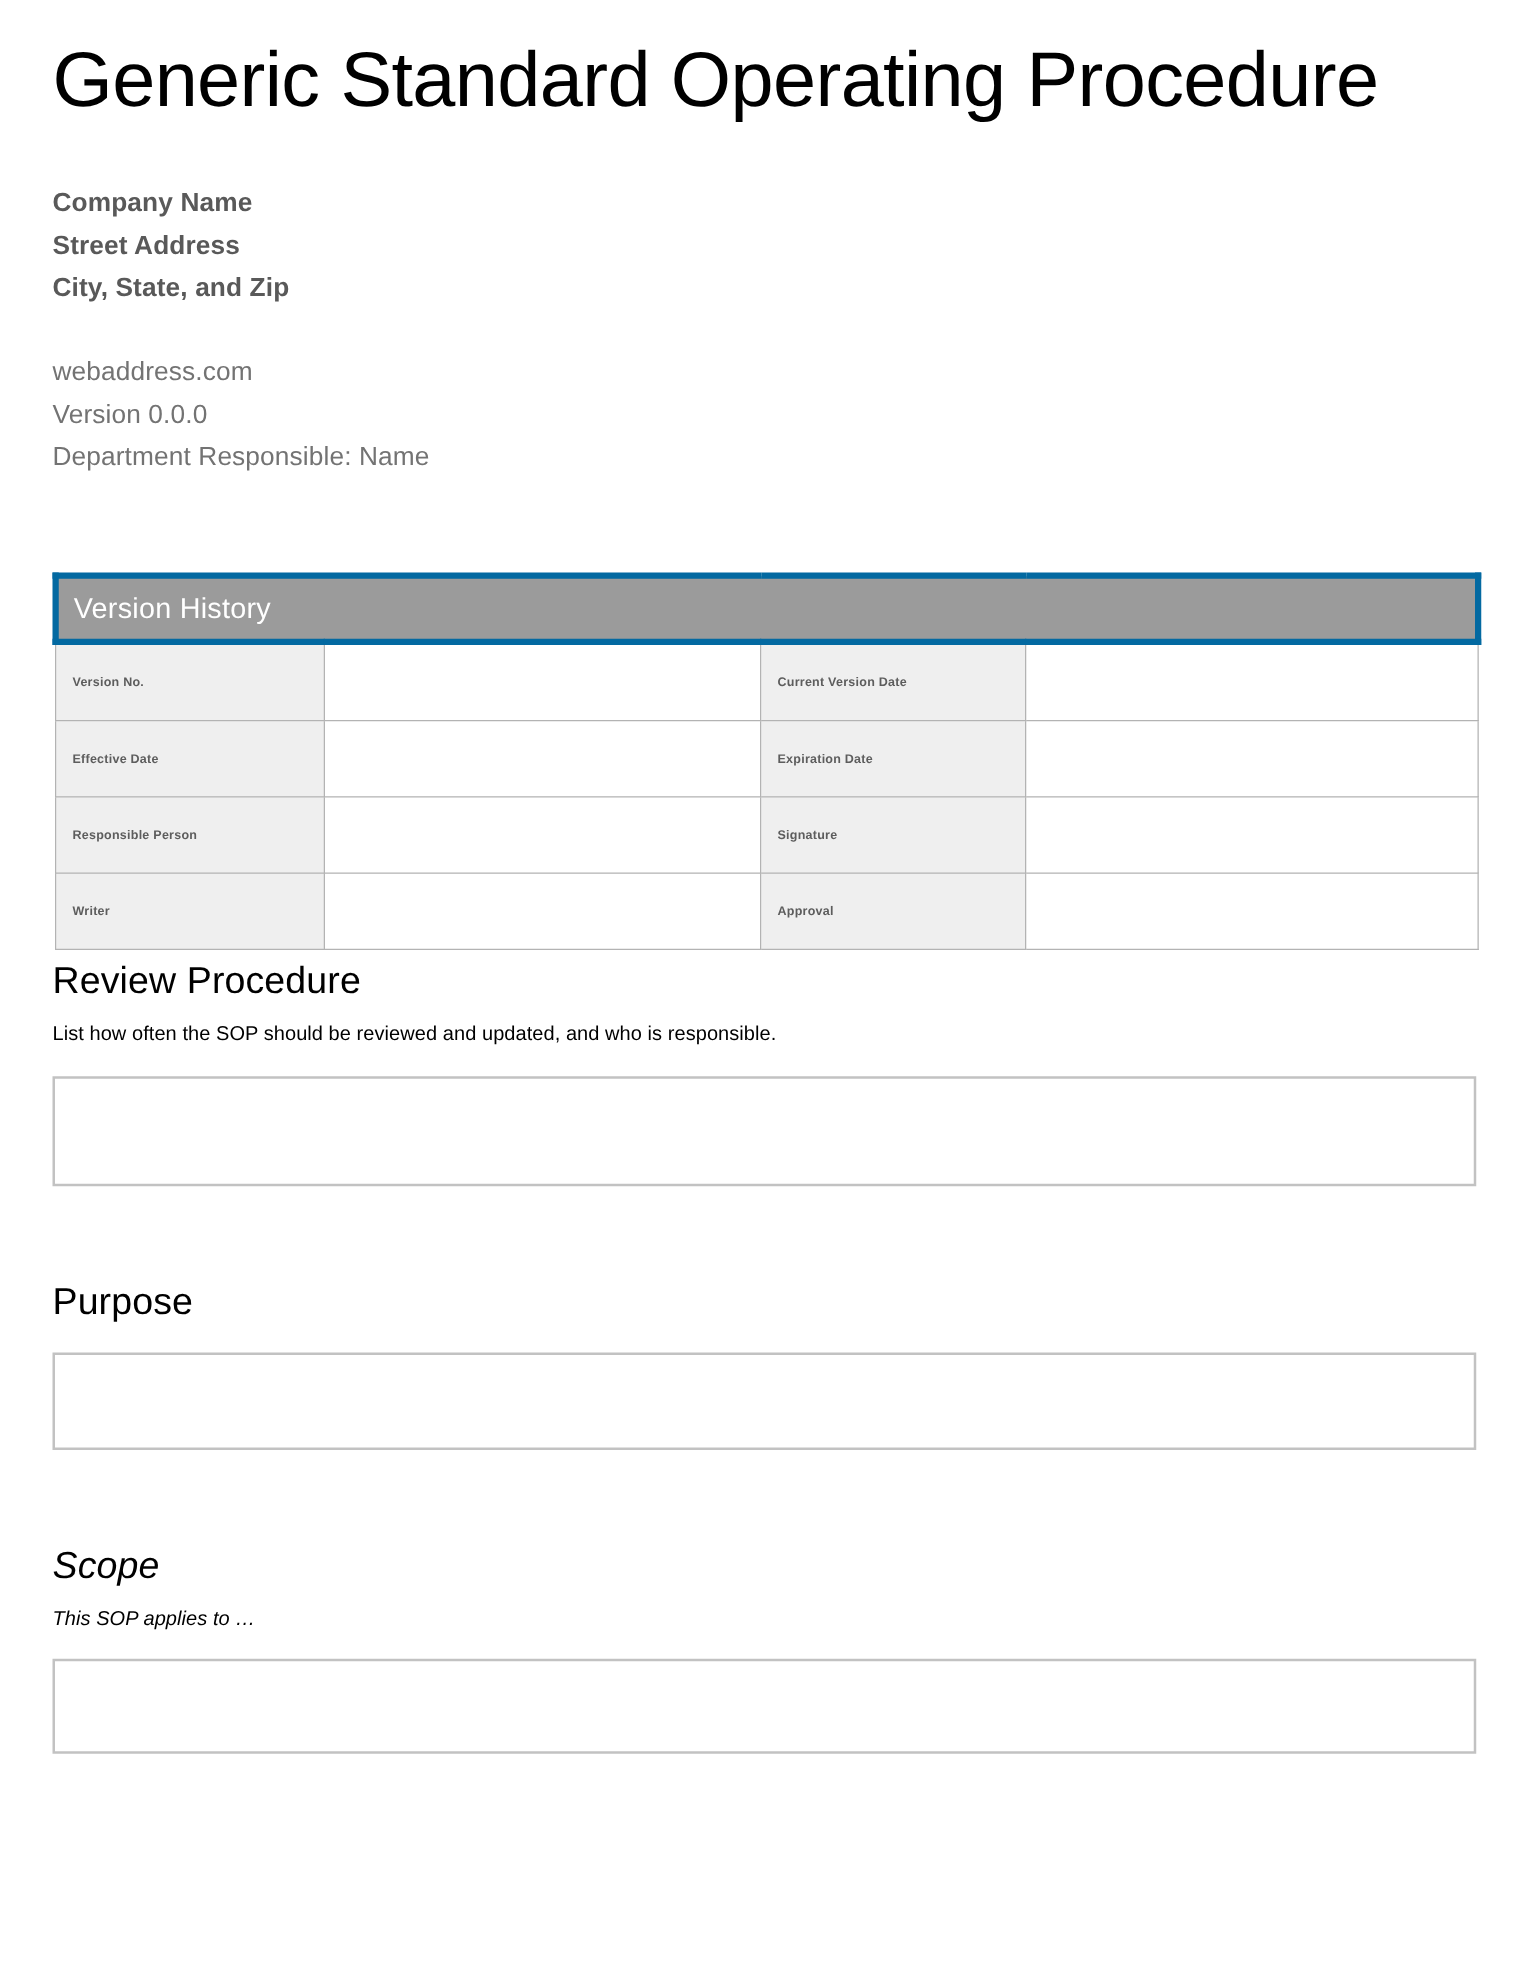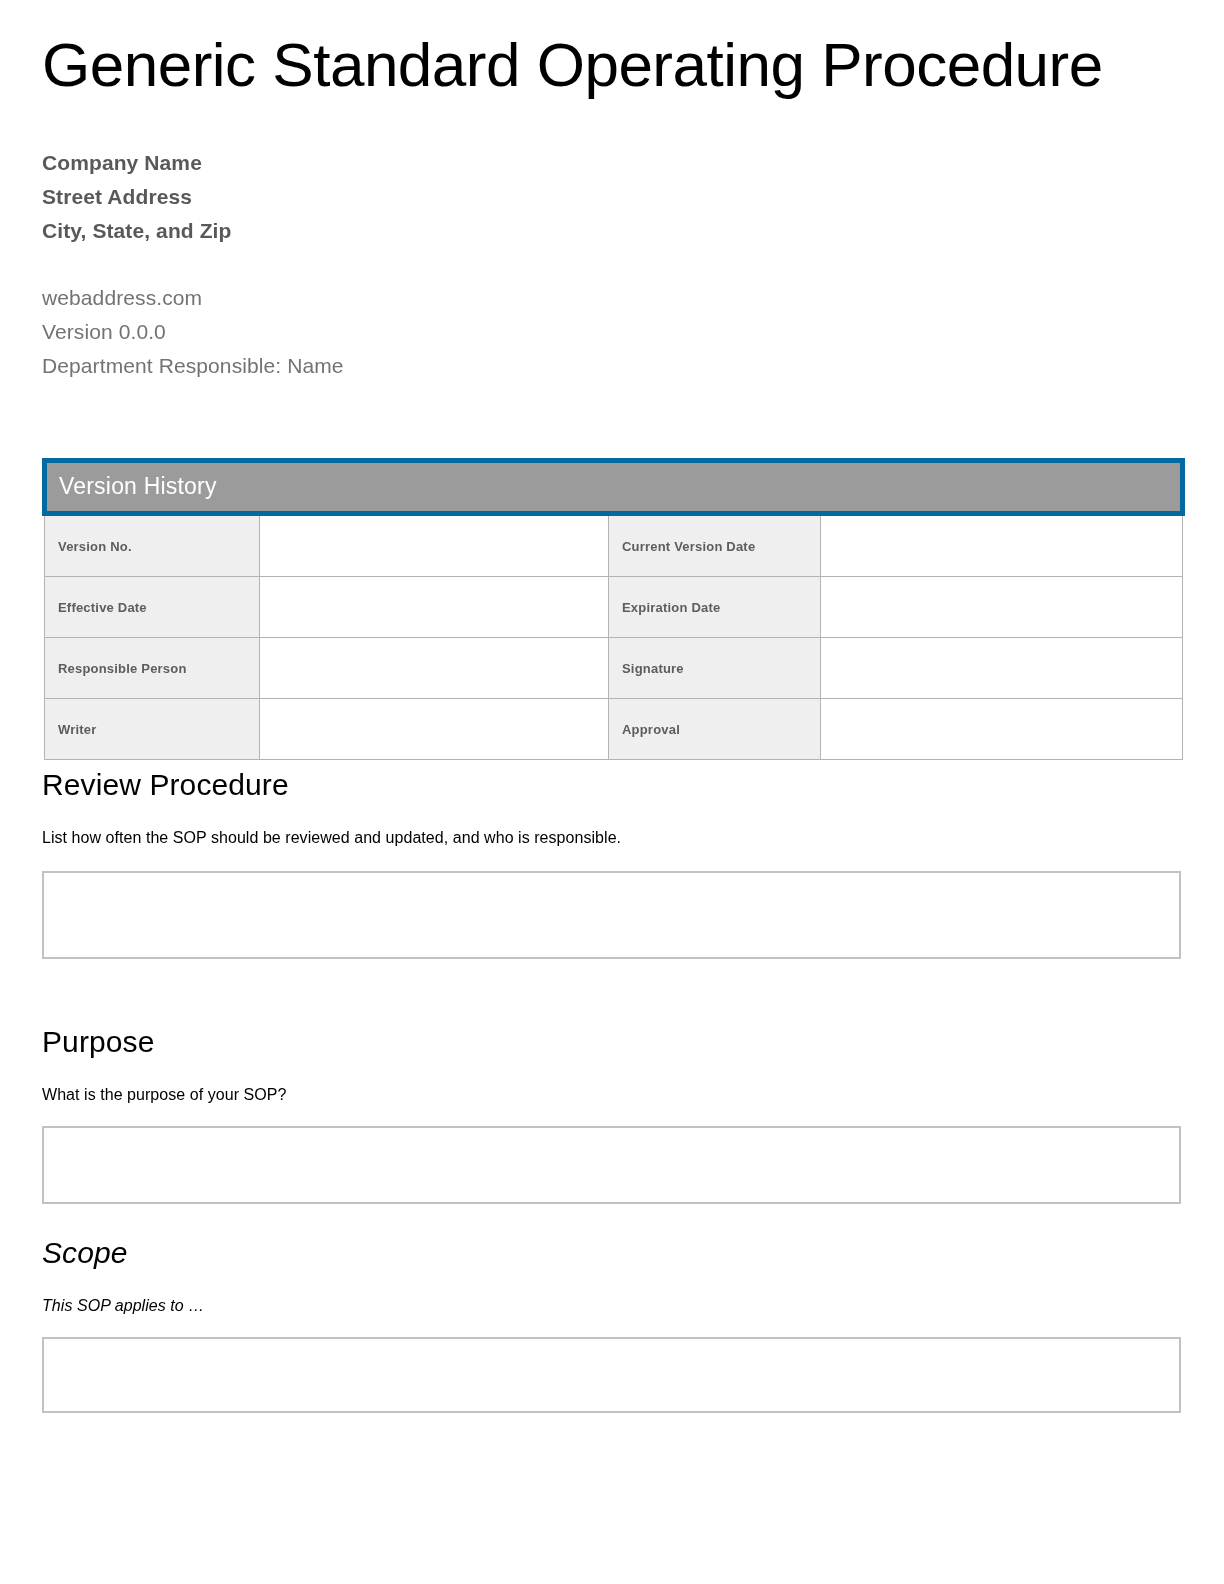--- a/index.html
+++ b/index.html
@@ -77,21 +77,21 @@
     font-size: 23px;
     font-weight: 400;
     padding: 8px 12px 10px 12px;
     height: 30px;
     border: 5px solid #0369a1;
     letter-spacing: 0.2px;
   }
   .vh-table td.lbl {
     background: #efefef;
     border: 1px solid #b3b3b3;
-    font-size: 13px;
+    font-size: 10px;
     font-weight: bold;
     color: #5d5d5d;
     padding: 0 0 0 13px;
     height: 58px;
     letter-spacing: 0.2px;
     vertical-align: middle;
   }
   .vh-table td.val {
     background: #ffffff;
     border: 1px solid #b3b3b3;
@@ -113,21 +113,21 @@
     font-weight: 300;
     color: #000000;
     letter-spacing: 0.1px;
     line-height: 1.15;
   }
   .section-prompt {
     font-size: 16px;
     font-weight: 400;
     color: #000000;
     letter-spacing: 0.05px;
-    margin-top: 26px;
+    margin-top: 16px;
   }
   .answer-box {
     border: 2px solid #c2c2c2;
     background: #ffffff;
     box-sizing: border-box;
     width: 1139px;
   }
 
   #sec-review { top: 768px; }
   #sec-review .answer-box { height: 88px; margin-top: 24px; }
@@ -200,21 +200,20 @@
   </table>
 
   <div class="section" id="sec-review">
     <div class="section-title">Review Procedure</div>
     <div class="section-prompt">List how often the SOP should be reviewed and updated, and who is responsible.</div>
     <div class="answer-box"></div>
   </div>
 
   <div class="section" id="sec-purpose">
     <div class="section-title">Purpose</div>
-    <div class="section-prompt">What is the purpose of your SOP?</div>
     <div class="answer-box"></div>
   </div>
 
   <div class="section" id="sec-scope">
     <div class="section-title">Scope</div>
     <div class="section-prompt">This SOP applies to …</div>
     <div class="answer-box"></div>
   </div>
 
 </div>

